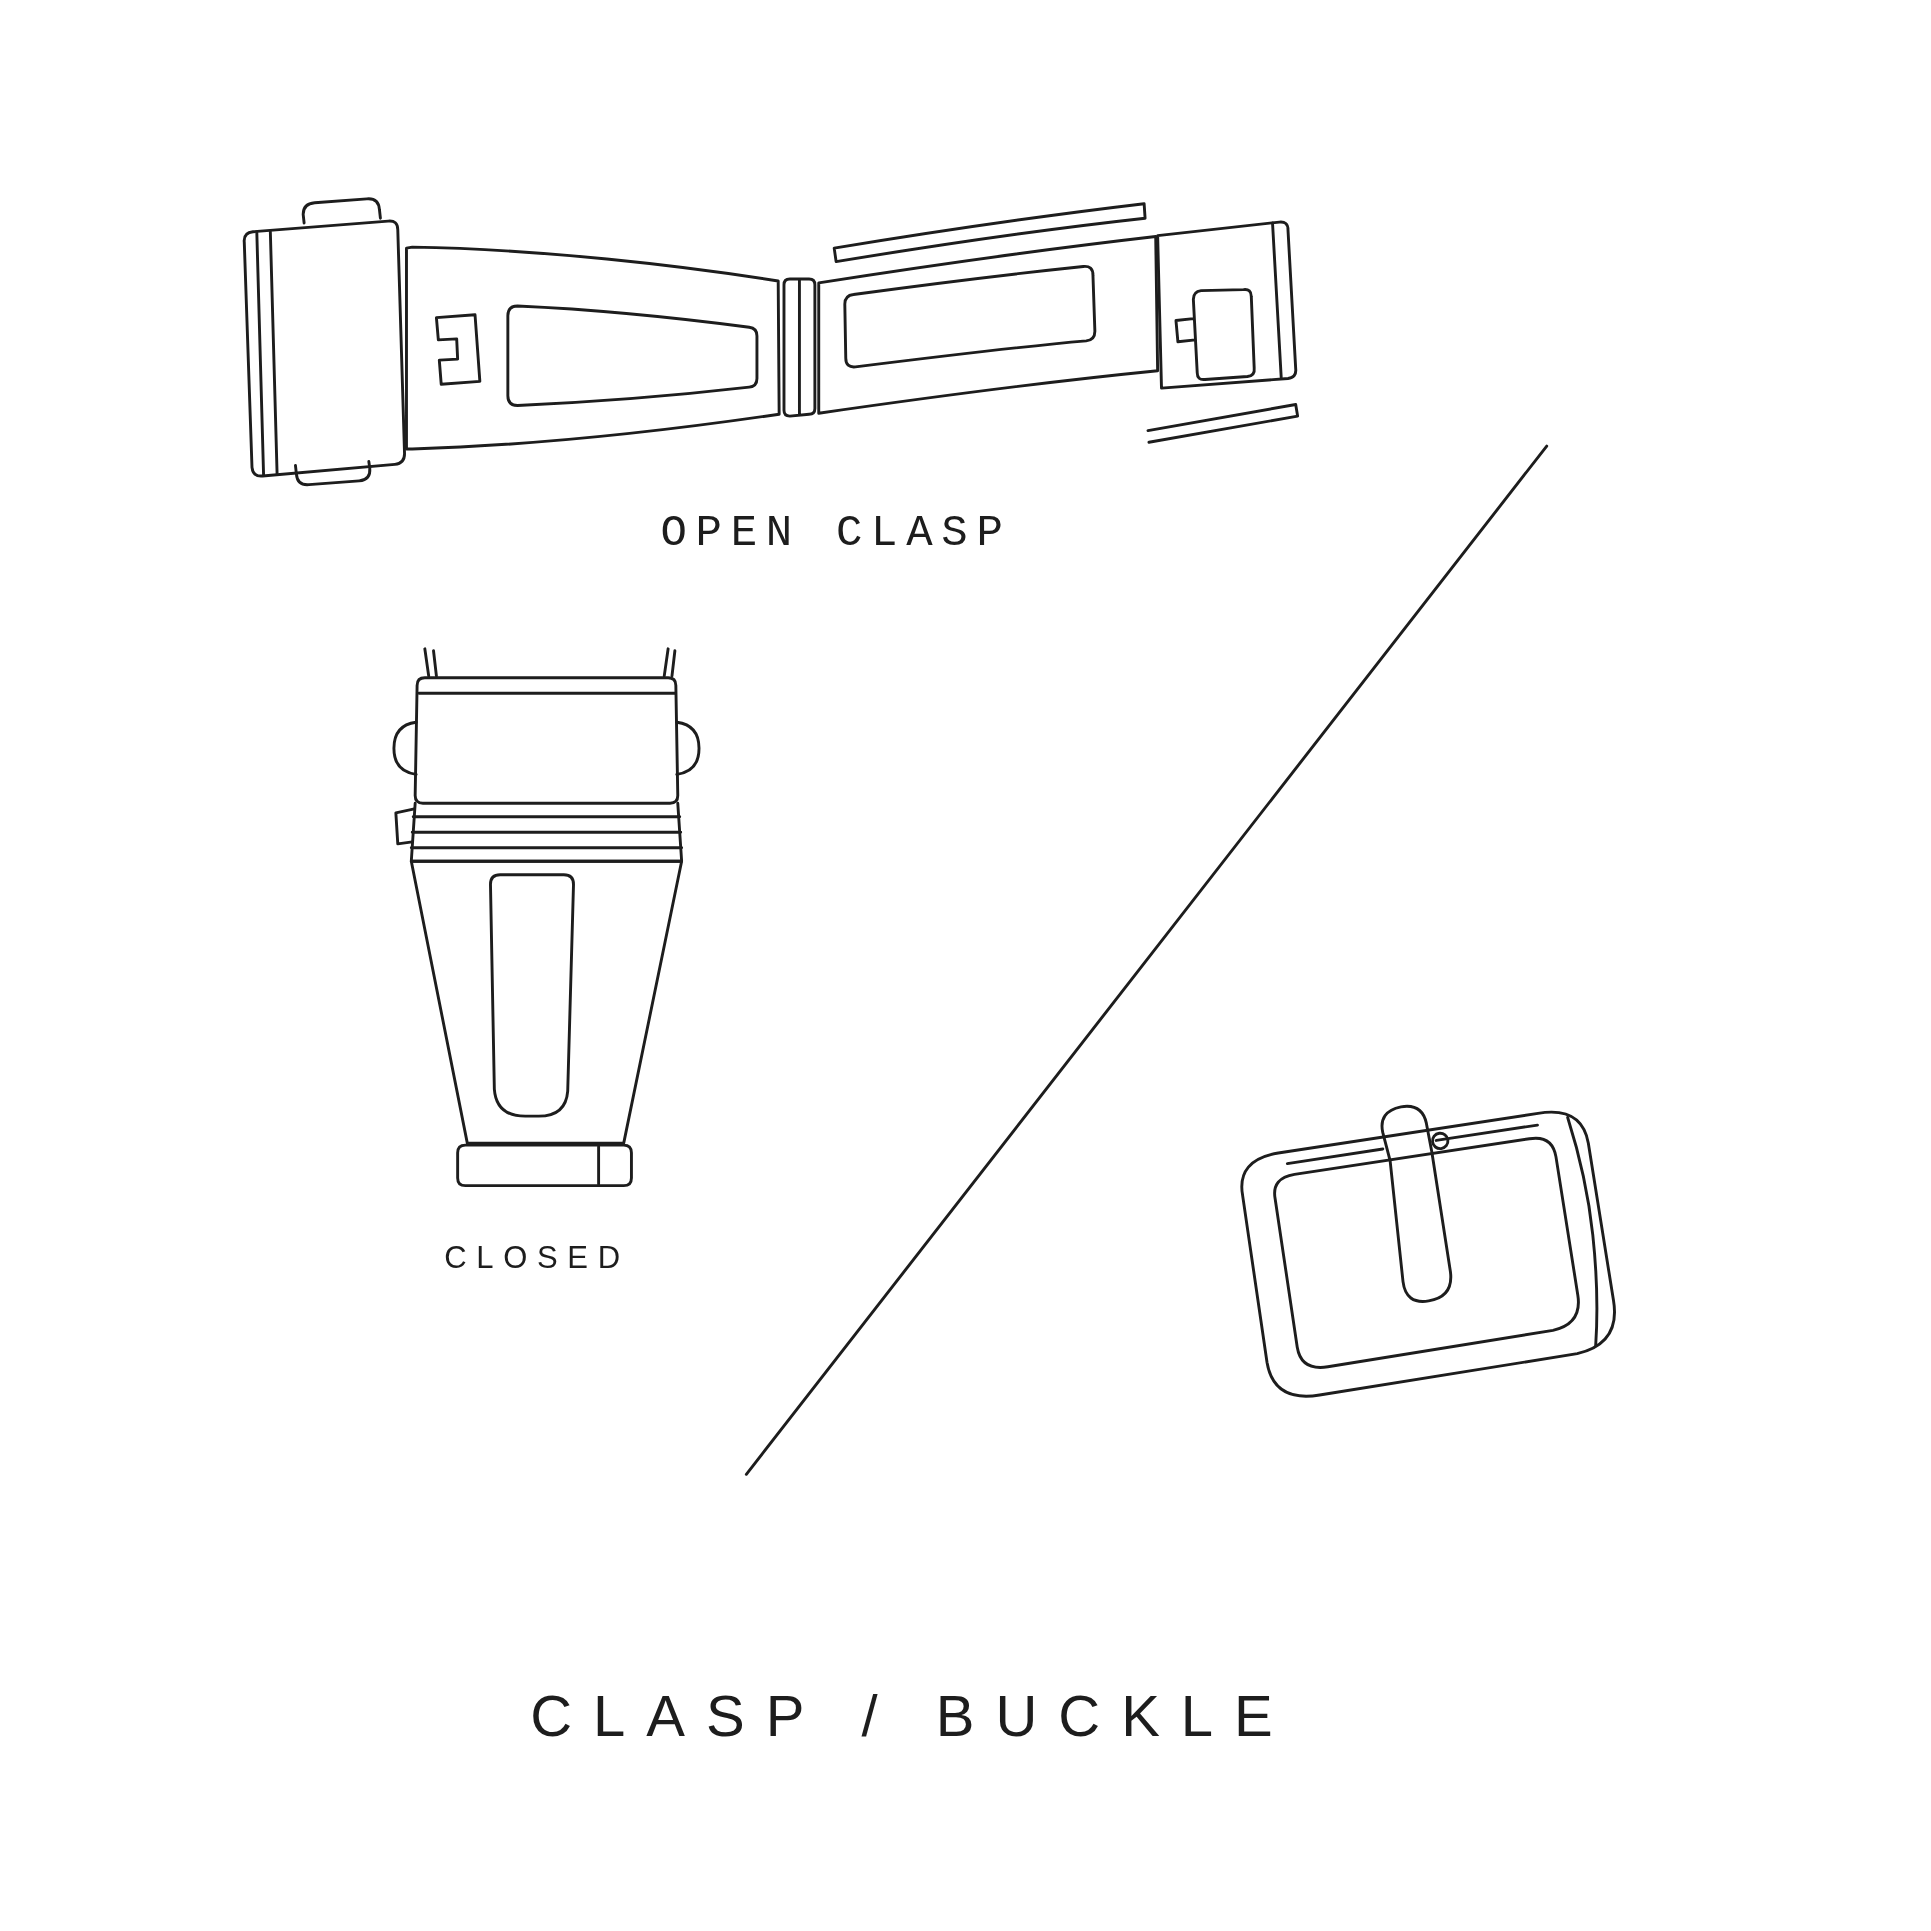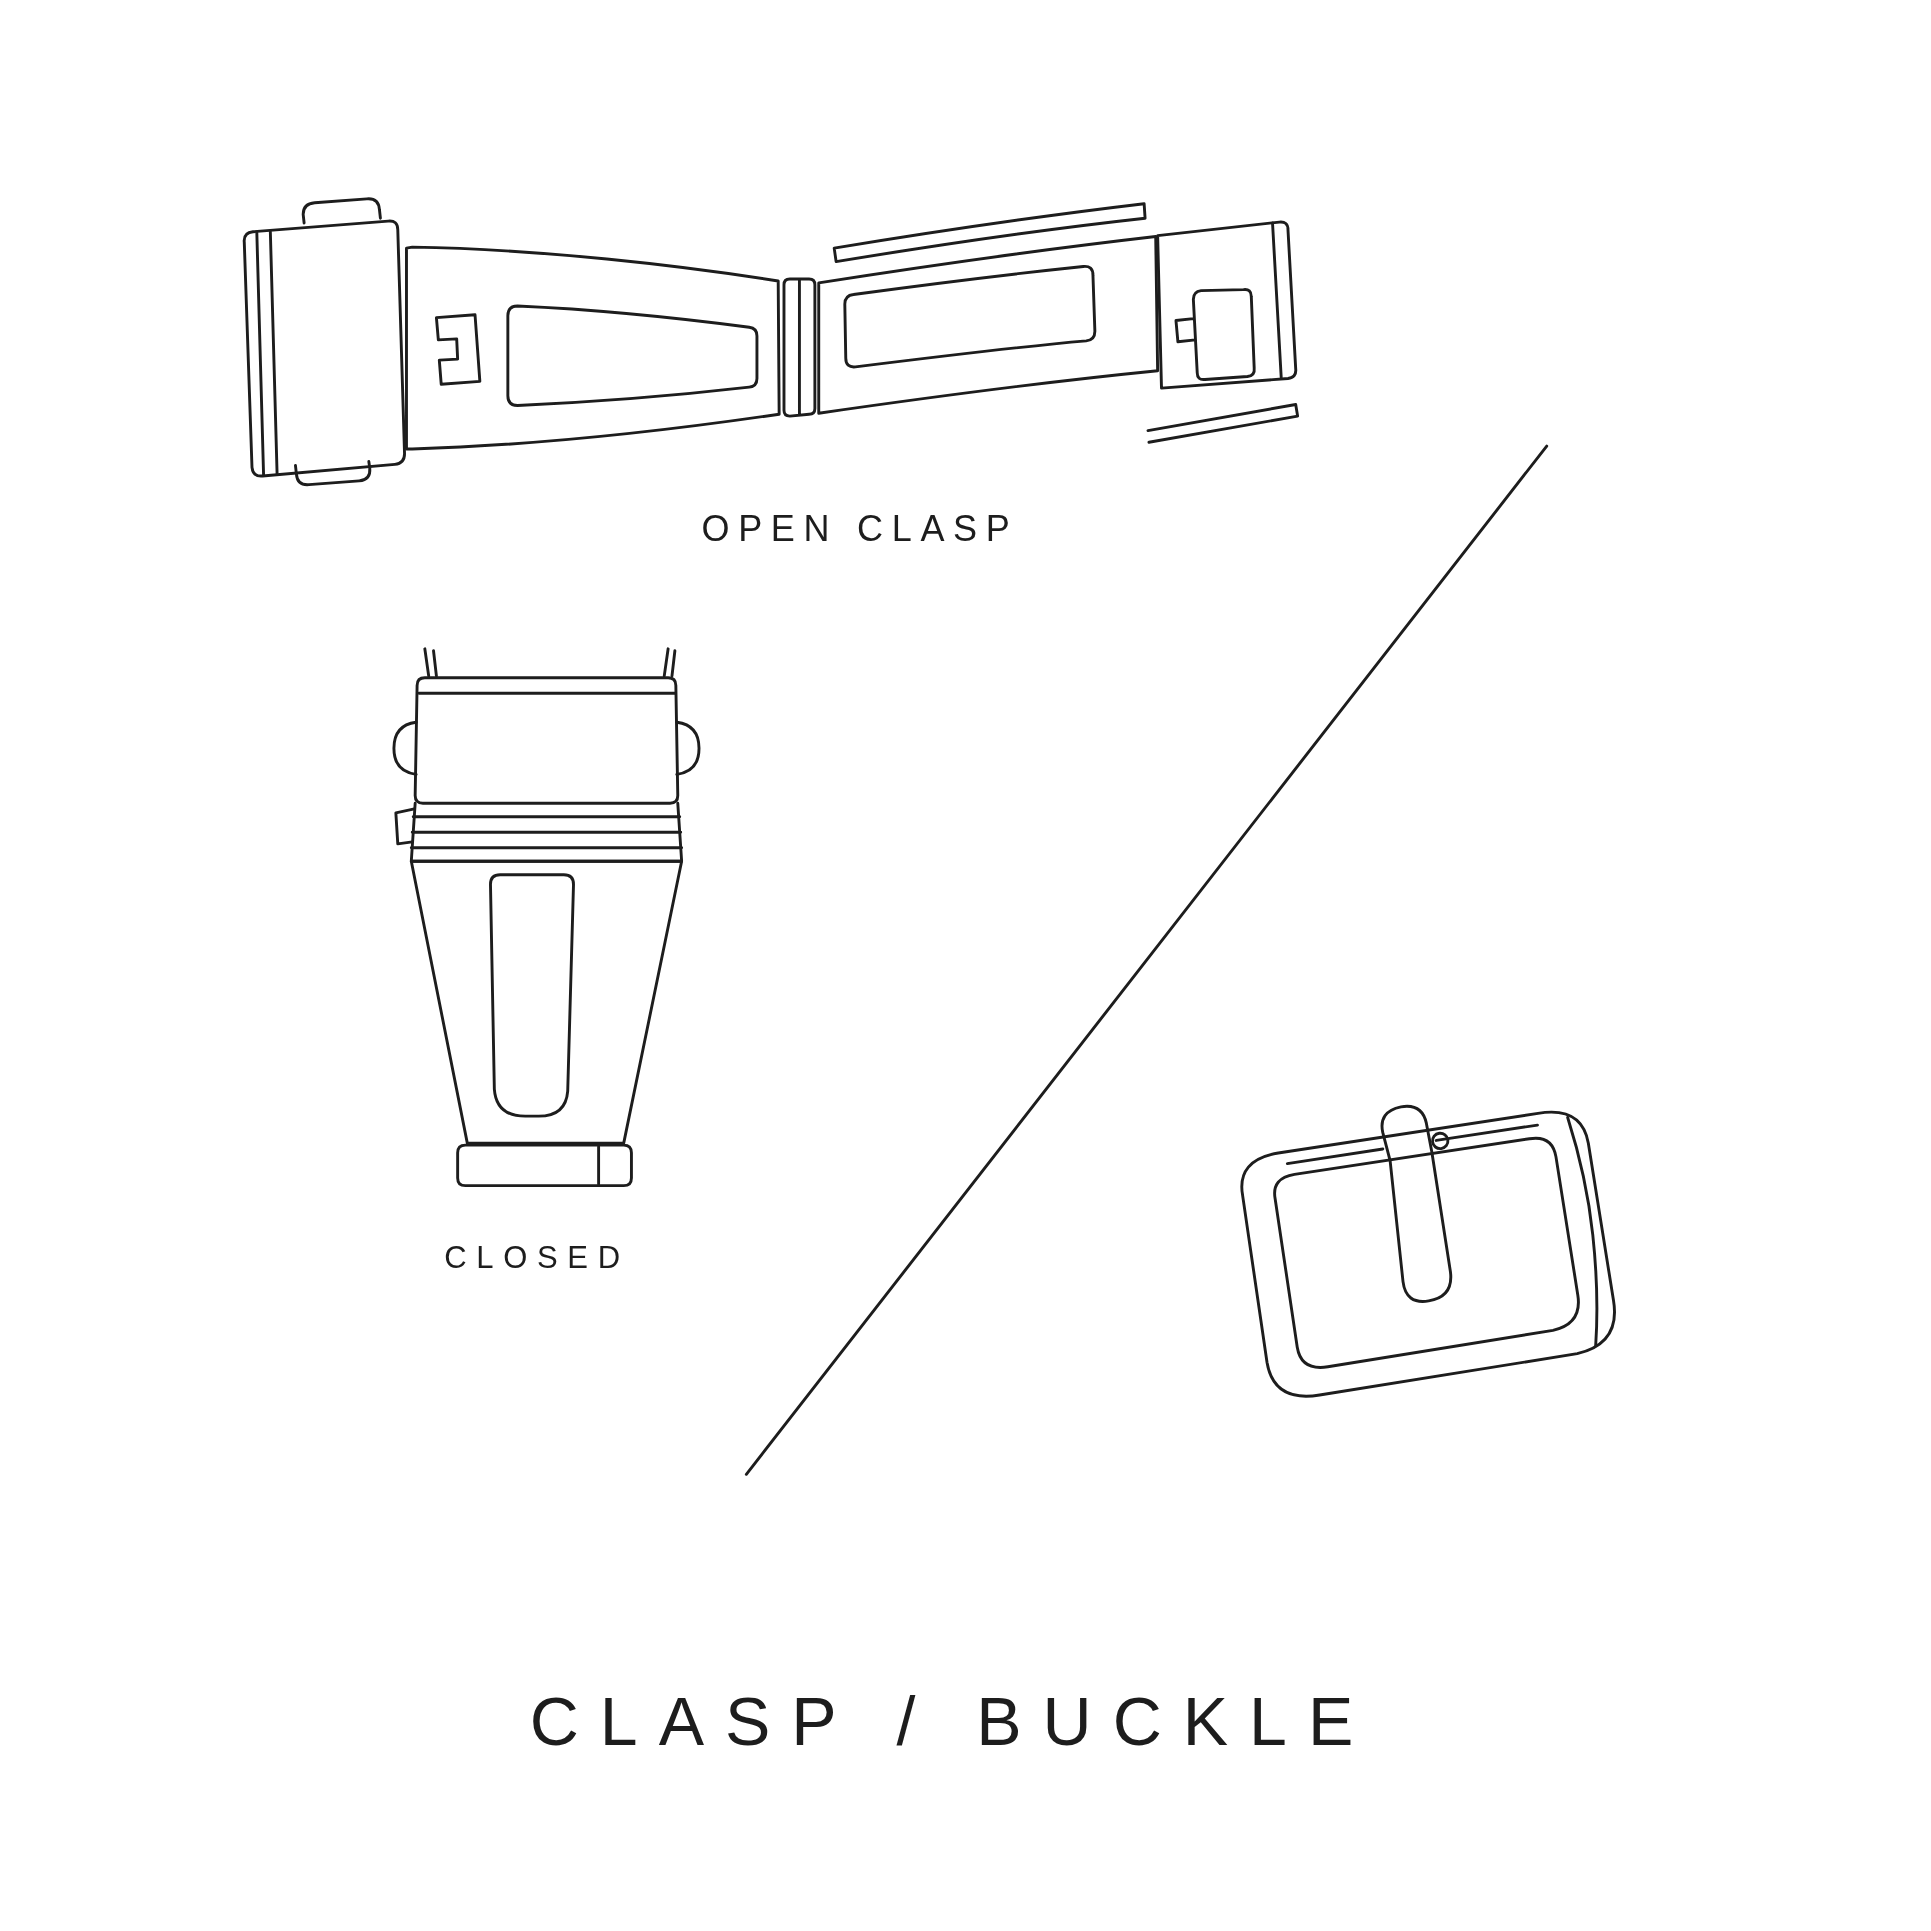--- a/index.html
+++ b/index.html
@@ -35,32 +35,33 @@
     stroke-linecap:round;
   }
   .label{
     position:absolute;
     transform:translateX(-50%);
     color:var(--text);
     white-space:nowrap;
     font-weight:400;
   }
   .label-open{
-    left:860px; top:508px;
-    font-size:36px;
+    left:836px; top:508px;
+    font-size:44px;
     letter-spacing:8.7px;
+    font-family:Liberation Mono, monospace;
   }
   .label-closed{
     left:537px; top:1240px;
     font-size:31px;
     letter-spacing:9.7px;
   }
   .label-title{
-    left:952px; top:1682px;
-    font-size:68px;
+    left:912px; top:1682px;
+    font-size:58px;
     letter-spacing:21px;
     font-weight:500;
   }
 </style>
 </head>
 <body>
 
 <div class="canvas">
 
   <svg class="artwork" viewBox="0 0 2000 2000" aria-hidden="true">

